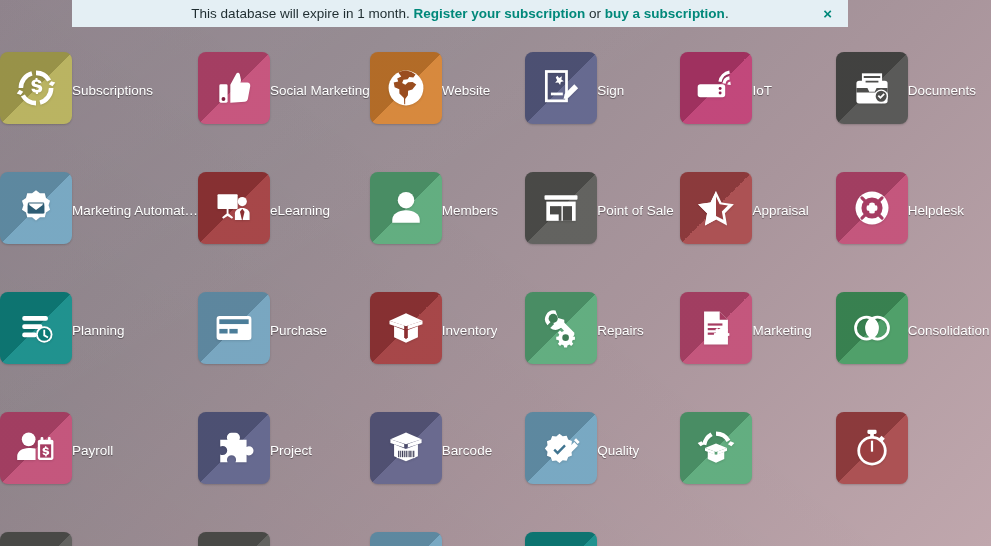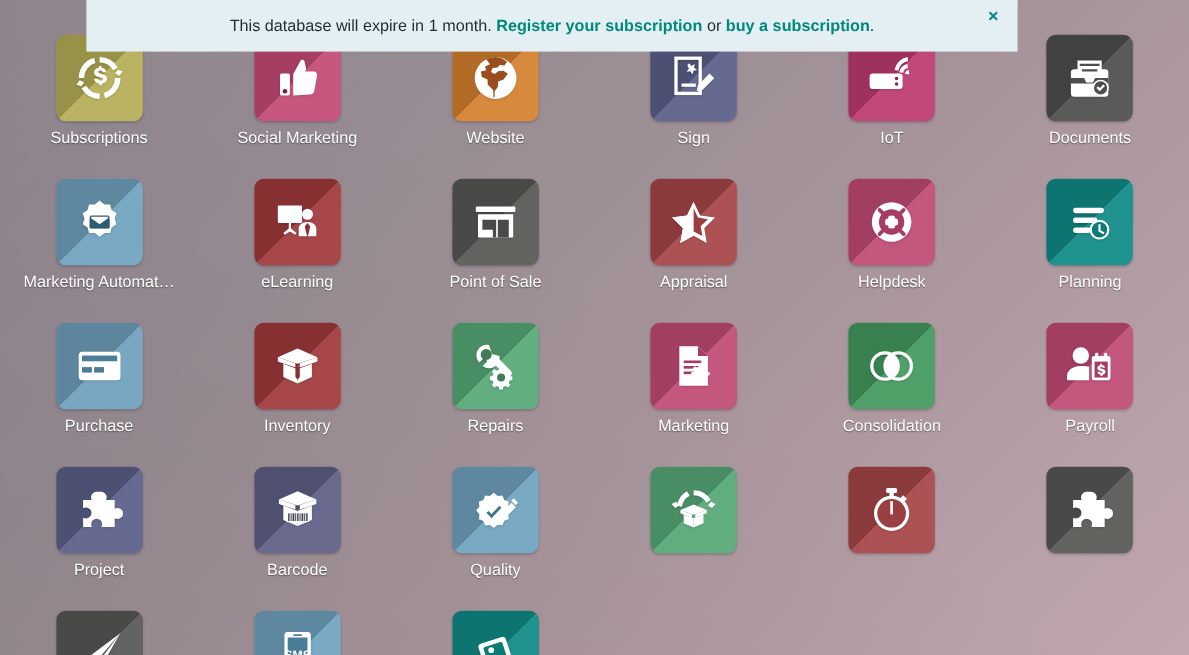--- a/index.html
+++ b/index.html
@@ -30,21 +30,21 @@
     top: 0;
     left: 72px;
     width: 776px;
     z-index: 40;
   }
   .alert {
     background: #e4eff4;
     color: #1f2d30;
     font-size: 13.5px;
     line-height: 27px;
-    height: 43px;
+    height: 27px;
     padding: 0 14px;
     display: flex;
     align-items: center;
     justify-content: center;
     position: relative;
     box-sizing: border-box;
   }
   .alert-text { white-space: nowrap; }
   .alert a {
     color: #00887a;
@@ -74,21 +74,21 @@
     display: grid;
     grid-template-columns: repeat(6, 1fr);
     row-gap: 0px;
     padding-top: 0px;
     box-sizing: border-box;
   }
   .app {
     width: 100%;
     height: 120px;
     display: flex;
-    flex-direction: column;
+    flex-direction: row;
     align-items: center;
     justify-content: flex-start;
     padding-top: 2px;
     box-sizing: border-box;
     text-decoration: none;
     cursor: pointer;
   }
   .app-icon {
     width: 72px;
     height: 72px;
@@ -246,20 +246,31 @@
           <g fill="#ffffff">
             <rect x="6" y="9" width="22" height="16" rx="1"></rect>
             <path d="M16 25h2v5l5 4-1.2 1.6L17 32.6 12.2 35.6 11 34l5-4z"></path>
             <circle cx="33" cy="17" r="5"></circle>
             <path d="M33 24c-4.5 0-8 2.6-8 6v7h16v-7c0-3.4-3.5-6-8-6z"></path>
             <path d="M33 24.8 35.5 28 33 38.5 30.5 28z" fill="#8c2f31"></path>
           </g>
         </svg>
       </div>
       <div class="app-label">eLearning</div>
+    </div>
+    <div class="app">
+      <div class="app-icon" style="background: rgb(87, 168, 119);">
+        <svg viewBox="0 0 48 48">
+          <g fill="#ffffff">
+            <circle cx="24" cy="15.5" r="9"></circle>
+            <path d="M24 26.5c-8.3 0-15 4.5-15 10.2V40h30v-3.3c0-5.7-6.7-10.2-15-10.2z"></path>
+          </g>
+        </svg>
+      </div>
+      <div class="app-label">Members</div>
     </div>
     <div class="app">
       <div class="app-icon" style="background: rgb(87, 87, 84);">
         <svg viewBox="0 0 48 48">
           <g fill="#ffffff">
             <rect x="6" y="10" width="36" height="5" rx="1"></rect>
             <path d="M8 17h32v21H8z"></path>
             <path d="M12 22h10v9H12z" fill="#4a4a48"></path>
             <path d="M26 22h10v16H26z" fill="#4a4a48"></path>
             <rect x="21.5" y="22" width="3" height="16" fill="#4a4a48"></rect>

